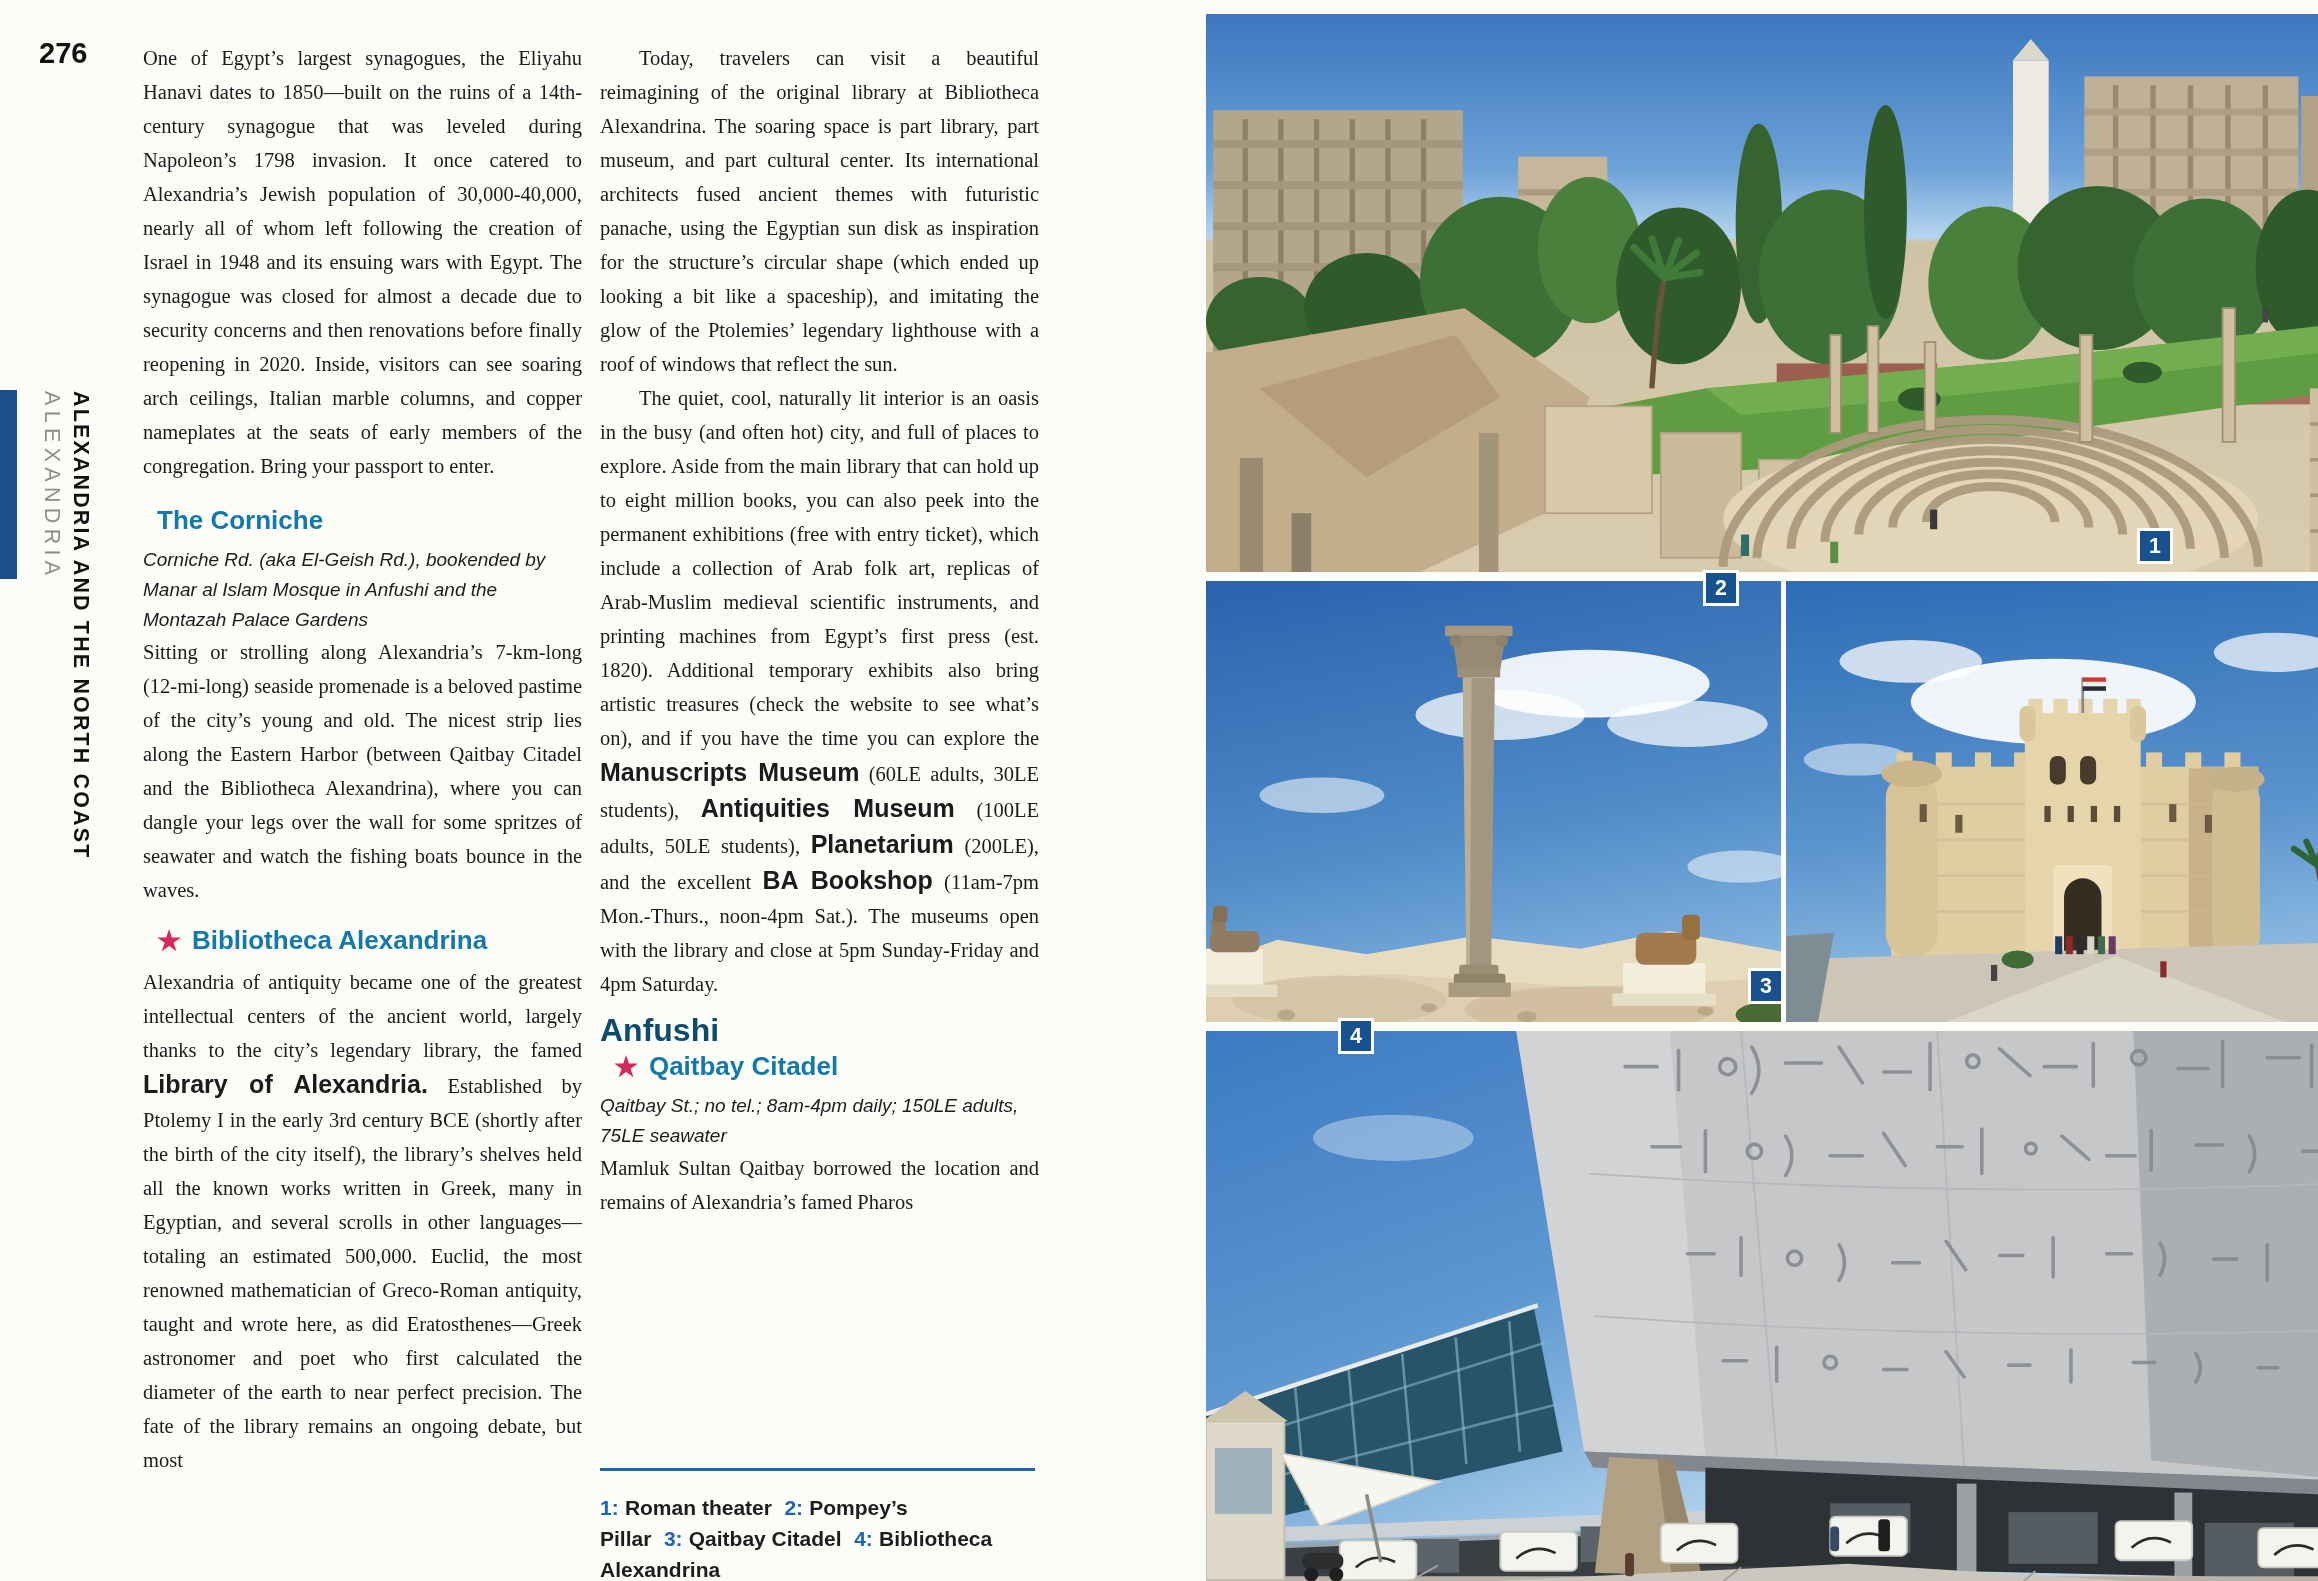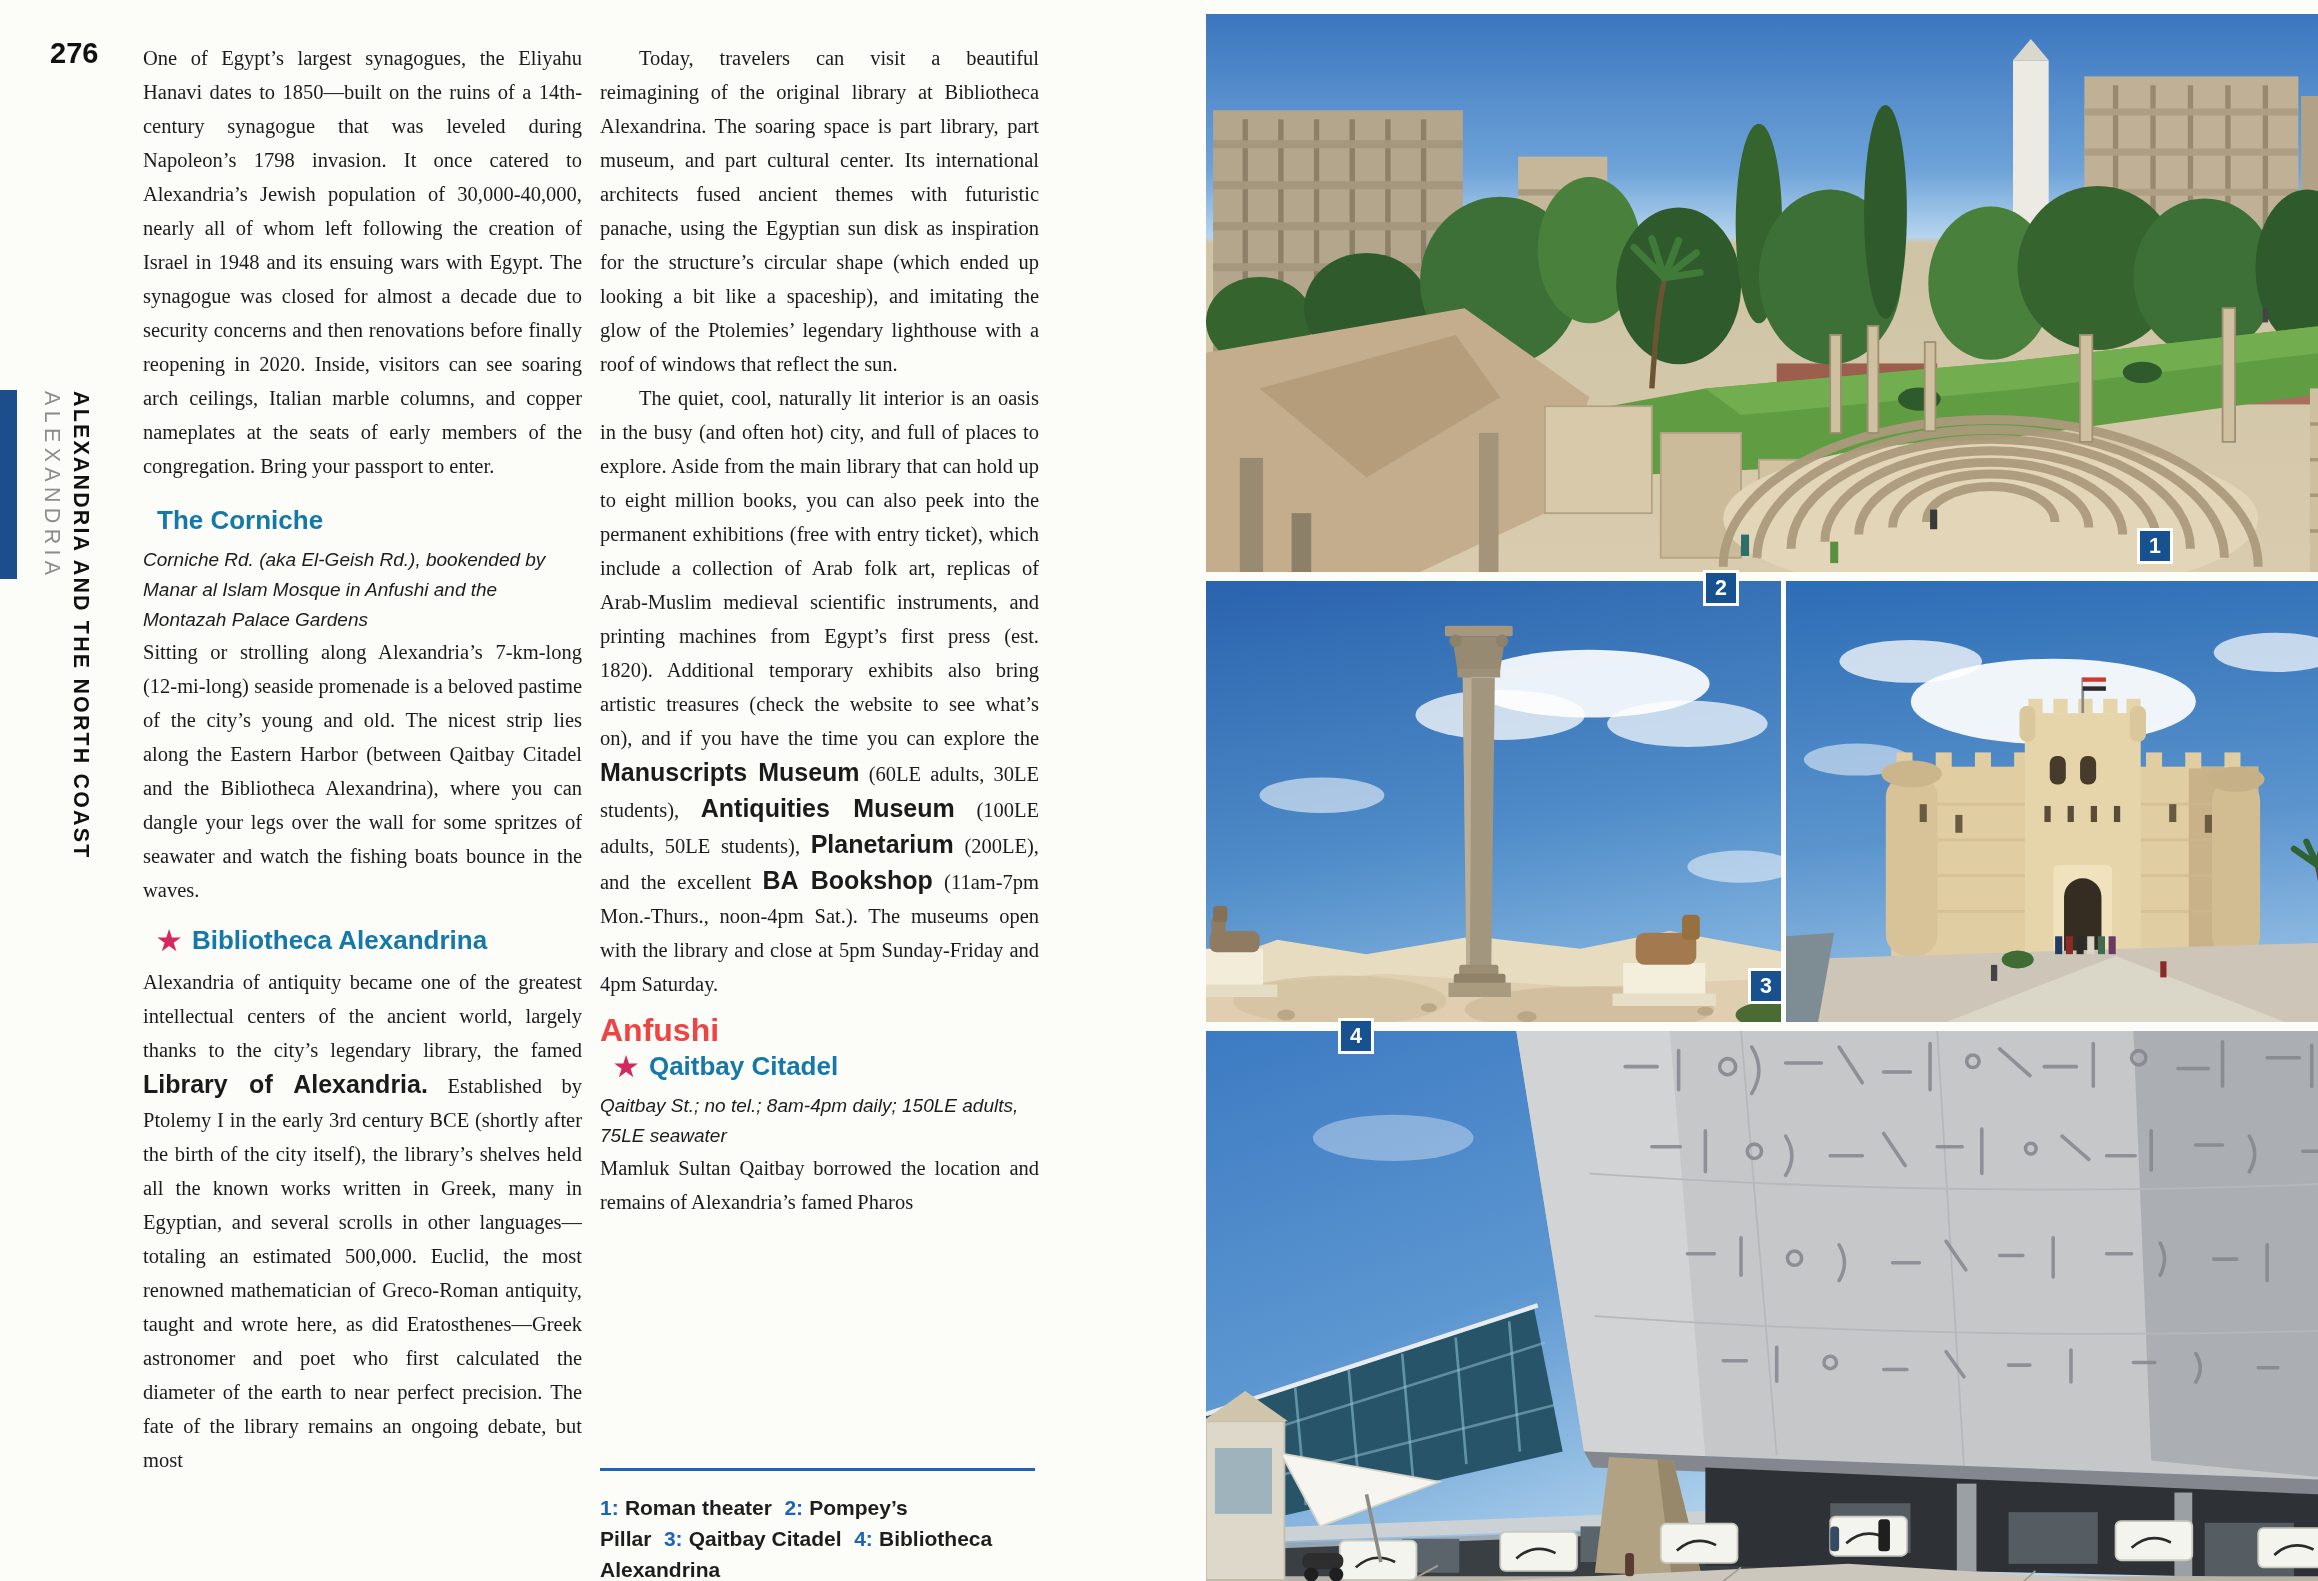--- a/index.html
+++ b/index.html
@@ -1,39 +1,39 @@
 <!DOCTYPE html>
 <html style="font-size:14.3px"><head>
 <meta charset="utf-8">
 <style>
   html,body{margin:0;padding:0;background:#888;}
   .page{position:relative;width:2319px;height:1581px;background:#fcfcf9;overflow:hidden;
         font-family:"Liberation Serif",serif;color:#1b1b1b;}
 
   
   .page-number{position:absolute;left:39px;top:37px;font-family:"Liberation Sans",sans-serif;
-               font-weight:700;font-size:29px;color:#111;margin-left:11px;}
+               font-weight:700;font-size:29px;color:#111;}
   .side-bar{position:absolute;left:0;top:390px;width:17px;height:189px;background:#1b4f8c;}
   .v-section{position:absolute;left:39px;top:391px;writing-mode:vertical-rl;
              font-family:"Liberation Sans",sans-serif;font-size:21.4px;letter-spacing:5.4px;color:#8c8c8c;}
   .v-chapter{position:absolute;left:68px;top:391px;writing-mode:vertical-rl;
              font-family:"Liberation Sans",sans-serif;font-weight:700;font-size:21.4px;
              letter-spacing:2.2px;color:#101010;}
 
   
   .col{position:absolute;top:41px;width:439px;text-align:justify;font-size:20.5px;line-height:34px;}
   .col1{left:143px;height:1516px;overflow:hidden;}
   .col2{left:600px;height:1420px;overflow:hidden;}
   .col p{margin:0;}
   .indent{text-indent:39px;}
   .kw{font-family:"Liberation Sans",sans-serif;font-weight:700;font-size:25px;}
   h2{text-align:left;}
   .h-blue{font-family:"Liberation Sans",sans-serif;font-weight:700;color:#1478a8;
           font-size:26px;line-height:1.15;margin:23px 14px 9px;}
-  .h-green{font-family:"Liberation Sans",sans-serif;font-weight:700;color:#ef4444;
+  .h-green{font-family:"Liberation Sans",sans-serif;font-weight:700;color:#0c4a6e;
            font-size:32px;line-height:1.05;margin:12.5px 0 3.6px;}
   .starred{display:flex;align-items:center;gap:10.7px;margin-top:19.6px;}
   .starred.after-green{margin-top:5.4px;}
   .star{color:#d4295d;font-size:27px;line-height:1;}
   .info{font-family:"Liberation Sans",sans-serif;font-style:italic;font-size:19px;
         line-height:30px;margin:0 0 5.4px;text-align:left;color:#1c1c1c;}
 
   
   .caption{position:absolute;left:600px;top:1468px;width:435px;background:#fcfcf9;
            font-family:"Liberation Sans",sans-serif;font-size:21px;line-height:31px;

